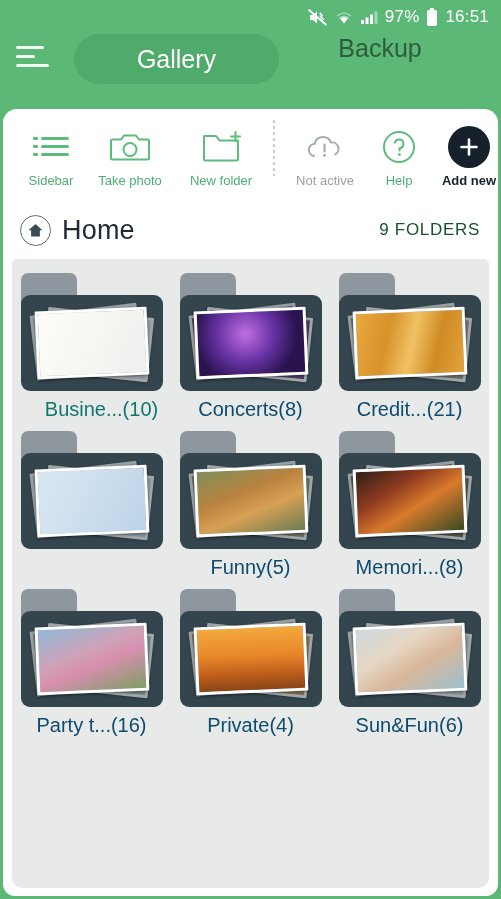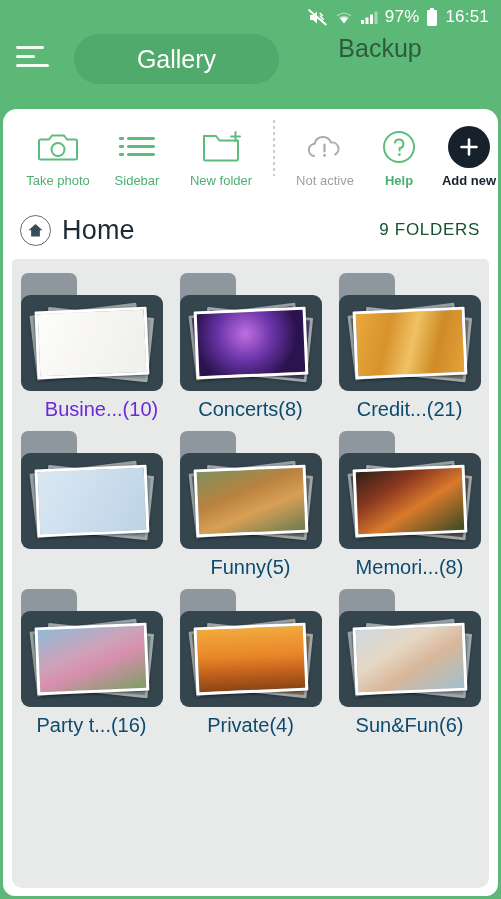--- a/index.html
+++ b/index.html
@@ -69,21 +69,21 @@
   .tool .t-label{ font-size:13px; white-space:nowrap; }
   .tool.green .t-label{ color:#4caf72; }
   .tool.gray  .t-label{ color:#9aa0a4; }
   .tool.dark  .t-label{ color:#16212b; font-weight:bold; }
   .t-ico{ height:40px; display:flex; align-items:center; justify-content:center; }
 
   #tool-take-photo{ width:86px; }
   #tool-sidebar{ width:72px; }
   #tool-new-folder{ width:96px; }
   #tool-not-active{ width:92px; }
-  #tool-help{ width:56px;font-weight:bold; }
+  #tool-help{ width:56px; }
   #tool-add-new{ width:84px; }
 
   #tool-divider{
     width:2px; height:56px; margin:0 4px 18px 4px;
     background-image:linear-gradient(#c9ced2 50%, transparent 0);
     background-size:2px 6px; background-repeat:repeat-y;
     flex:0 0 auto;
   }
 
   .plus-circle{
@@ -158,21 +158,21 @@
     background-size:cover; background-position:center;
   }
   .photo-stack .ph.b1{ transform:rotate(-7deg) translate(-5px,-2px) scale(.96); opacity:.55; border-color:#e9e9e9; }
   .photo-stack .ph.b2{ transform:rotate(6deg)  translate(6px,1px)  scale(.95); opacity:.6;  border-color:#e9e9e9; }
   .photo-stack .ph.top{ transform:rotate(-2.5deg); }
 
   .folder-label{
     margin-top:7px; font-size:20px; color:#0c4a6e;
     max-width:150px; text-align:center; white-space:nowrap;
   }
-  .folder-cell.active .folder-label{ color:#6d28d9;margin-left:20px; }
+  .folder-cell.active .folder-label{ color:#0f766e;margin-left:20px; }
 </style>
 </head>
 <body>
 
 <div id="status-bar">
   <span>
     <svg class="sb-ico" width="20" height="17" viewBox="0 0 20 17">
       <path d="M2 6 h3 L9 2.5 v12 L5 11 H2 z" fill="#fff"></path>
       <path d="M12.2 4.2 l2.2 2.3 M12.2 7.0 l3.1 3.2 M12.4 10.2 l2.2 2.3" stroke="#fff" stroke-width="1.5" fill="none" stroke-linecap="round"></path>
       <path d="M1.2 1.2 L17.8 15.4" stroke="#fff" stroke-width="2" stroke-linecap="round"></path>
@@ -214,46 +214,46 @@
   </div>
   <div id="tab-backup">
     <span>Backup</span>
   </div>
 </div>
 
 <div id="content-card">
 
   <div id="toolbar">
 
-    <div class="tool green" id="tool-take-photo">
-      <span class="t-ico">
-        <svg width="40" height="32" viewBox="0 0 40 32">
-          <path d="M2.5 8.5 h8.5 l3-4 h12 l3 4 h8.5 a1.5 1.5 0 0 1 1.5 1.5 v17 a1.5 1.5 0 0 1 -1.5 1.5 h-35 a1.5 1.5 0 0 1 -1.5 -1.5 v-17 a1.5 1.5 0 0 1 1.5 -1.5 z" fill="none" stroke="#5cbc7c" stroke-width="2" stroke-linejoin="round"></path>
-          <circle cx="20" cy="18.5" r="6.5" fill="none" stroke="#5cbc7c" stroke-width="2"></circle>
-        </svg>
-      </span>
-      <span class="t-label">Take photo</span>
-    </div>
-
     <div class="tool green" id="tool-sidebar">
       <span class="t-ico">
         <svg width="40" height="30" viewBox="0 0 40 30">
           <g fill="#5cbc7c">
             <rect x="2" y="5" width="5" height="3" rx="1"></rect>
             <rect x="10" y="5" width="28" height="3" rx="1.5"></rect>
             <rect x="2" y="13" width="5" height="3" rx="1"></rect>
             <rect x="10" y="13" width="28" height="3" rx="1.5"></rect>
             <rect x="2" y="21" width="5" height="3" rx="1"></rect>
             <rect x="10" y="21" width="28" height="3" rx="1.5"></rect>
           </g>
         </svg>
       </span>
       <span class="t-label">Sidebar</span>
     </div>
 
+    <div class="tool green" id="tool-take-photo">
+      <span class="t-ico">
+        <svg width="40" height="32" viewBox="0 0 40 32">
+          <path d="M2.5 8.5 h8.5 l3-4 h12 l3 4 h8.5 a1.5 1.5 0 0 1 1.5 1.5 v17 a1.5 1.5 0 0 1 -1.5 1.5 h-35 a1.5 1.5 0 0 1 -1.5 -1.5 v-17 a1.5 1.5 0 0 1 1.5 -1.5 z" fill="none" stroke="#5cbc7c" stroke-width="2" stroke-linejoin="round"></path>
+          <circle cx="20" cy="18.5" r="6.5" fill="none" stroke="#5cbc7c" stroke-width="2"></circle>
+        </svg>
+      </span>
+      <span class="t-label">Take photo</span>
+    </div>
+
     <div class="tool green" id="tool-new-folder">
       <span class="t-ico">
         <svg width="42" height="34" viewBox="0 0 42 34">
           <path d="M4 29 v-23 h12 l3.5 4.5 h18.5 v18.5 a1.5 1.5 0 0 1 -1.5 1.5 h-31 a1.5 1.5 0 0 1 -1.5 -1.5 z" fill="none" stroke="#5cbc7c" stroke-width="2" stroke-linejoin="round"></path>
           <path d="M35.5 2 v9 M31 6.5 h9" stroke="#5cbc7c" stroke-width="2" stroke-linecap="round"></path>
         </svg>
       </span>
       <span class="t-label">New folder</span>
     </div>
 

